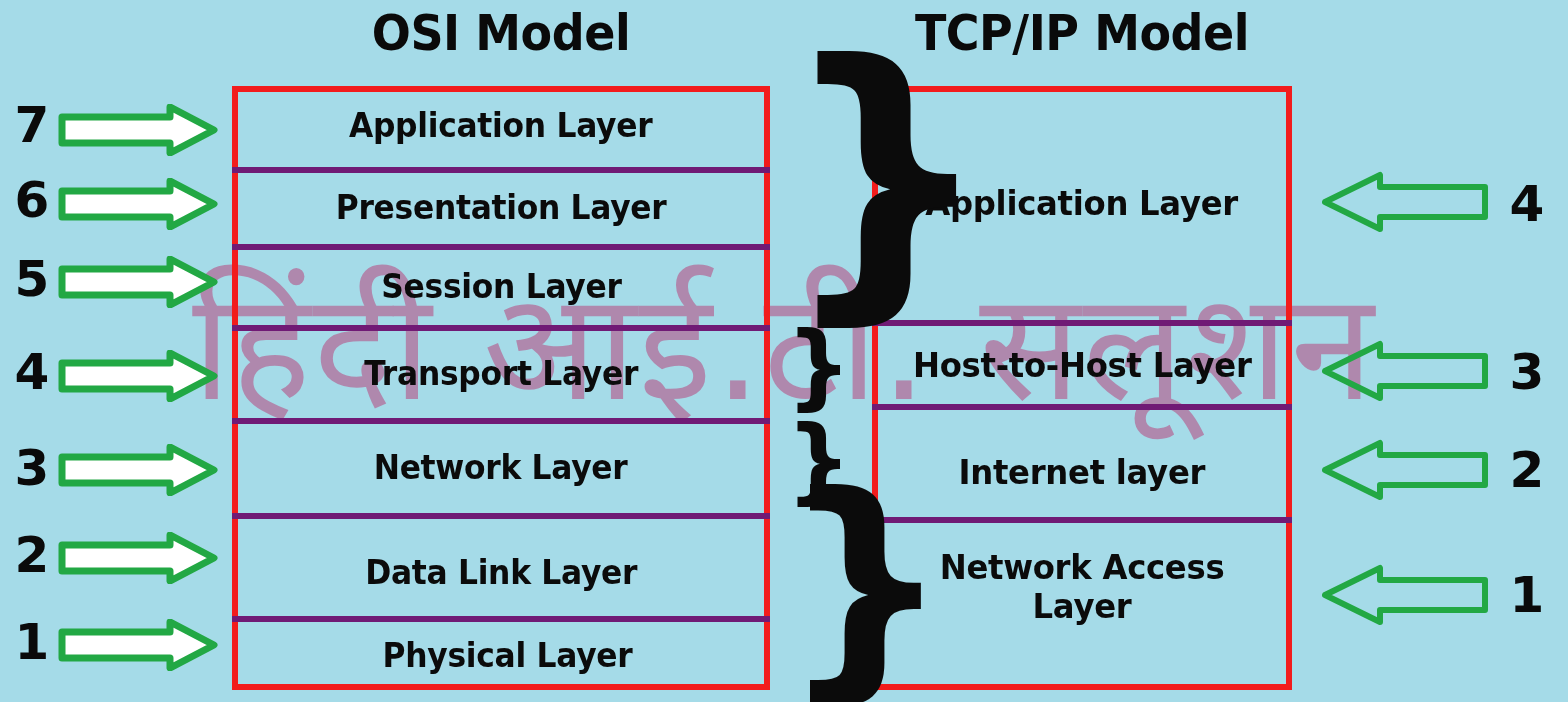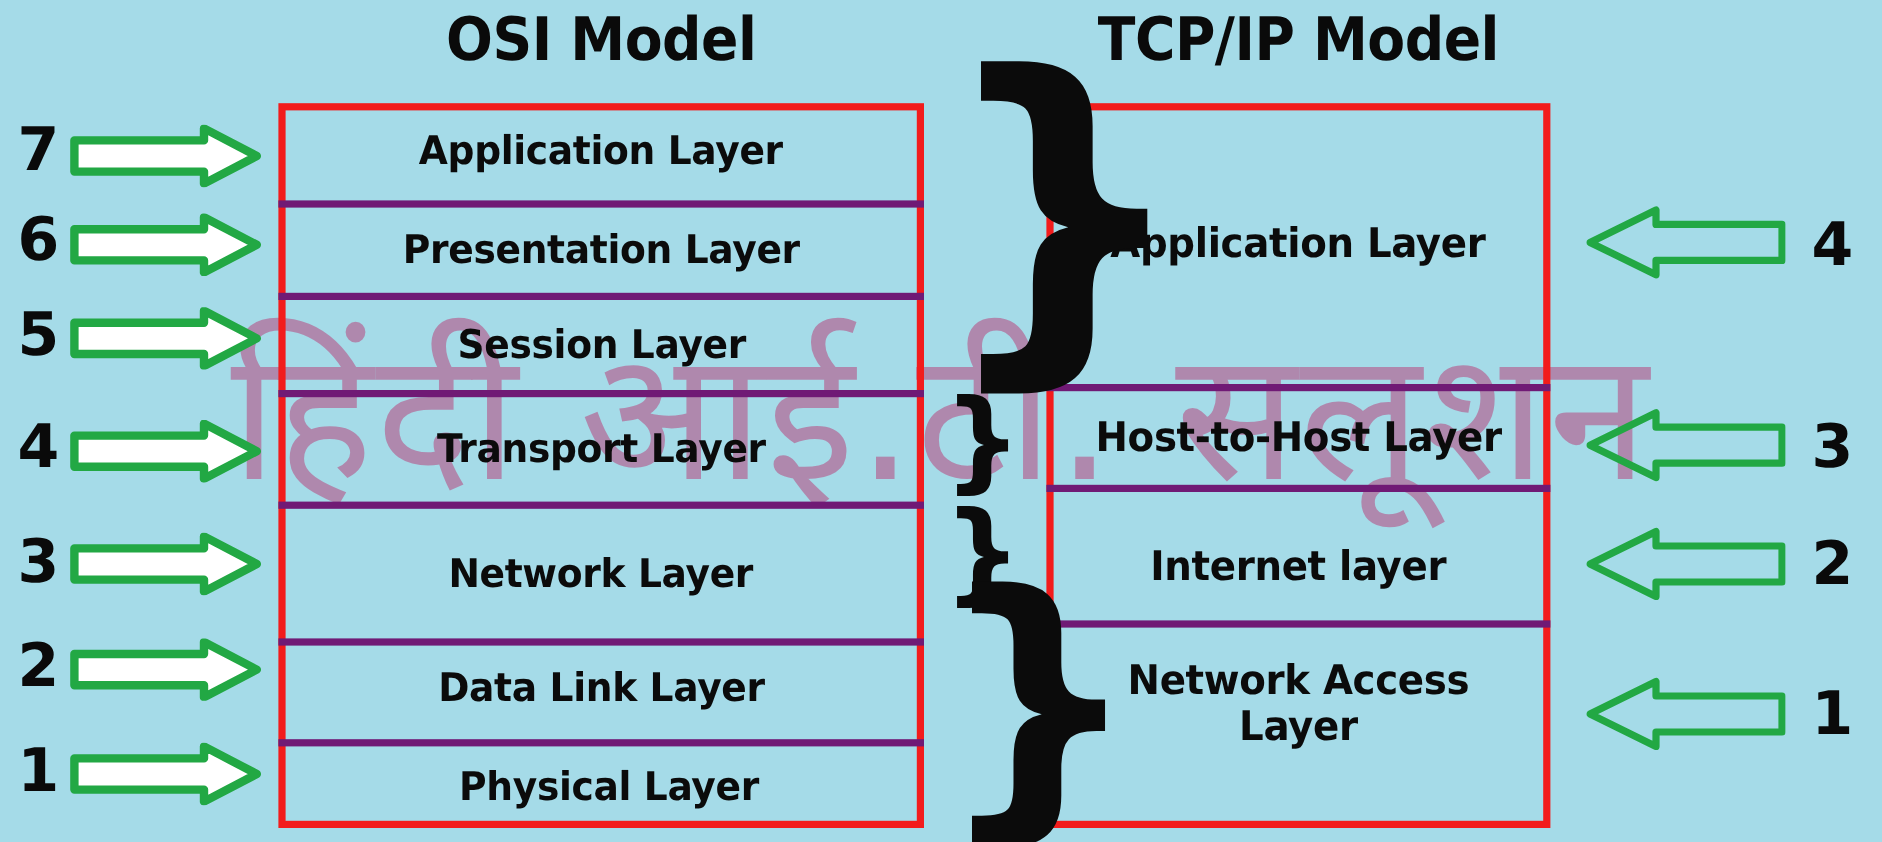--- a/index.html
+++ b/index.html
@@ -141,21 +141,21 @@
     </div>
     <div class="layer" style="top:81px; height:77px;">
       <span class="layer-label">Presentation Layer</span>
     </div>
     <div class="layer" style="top:158px; height:81px;">
       <span class="layer-label">Session Layer</span>
     </div>
     <div class="layer" style="top:239px; height:93px;">
       <span class="layer-label">Transport Layer</span>
     </div>
-    <div class="layer" style="top:332px; height:114px;">
+    <div class="layer" style="top:332px; height:95px;">
       <span class="layer-label">Network Layer</span>
     </div>
     <div class="layer" style="top:427px; height:91px;margin-top:12px;">
       <span class="layer-label">Data Link Layer</span>
     </div>
     <div class="layer last" style="top:518px; height:92px;margin-left:14px;">
       <span class="layer-label">Physical Layer</span>
     </div>
   </div>
 

